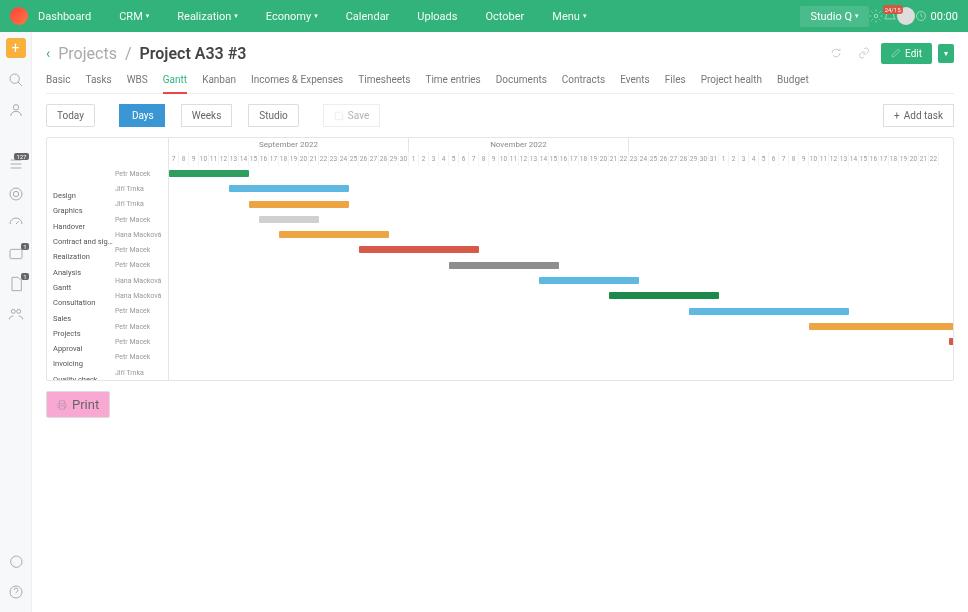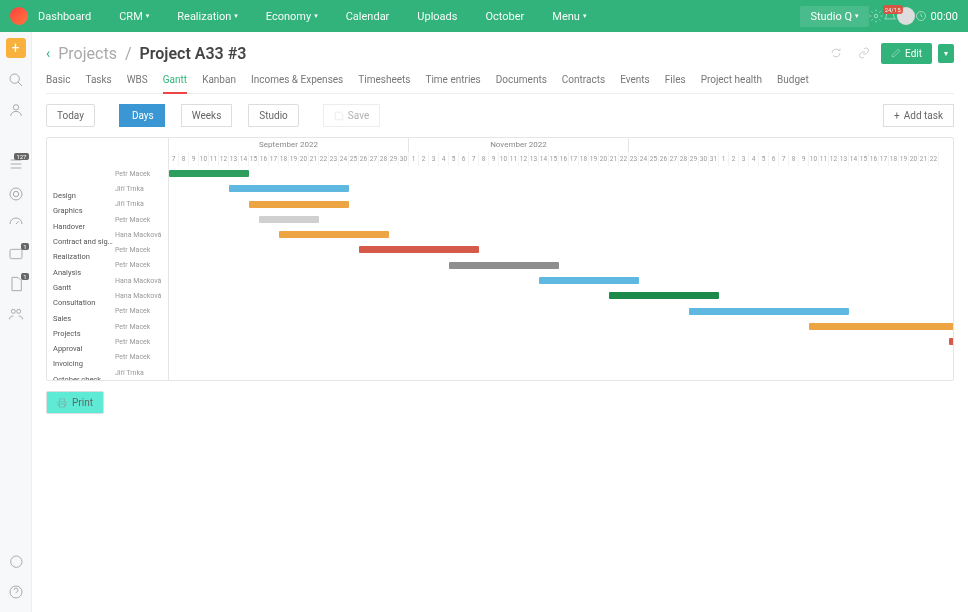--- a/index.html
+++ b/index.html
@@ -68,21 +68,21 @@
 .bar{position:absolute;height:7px;top:4px;border-radius:1px;cursor:pointer;}
 .bar.green{background:#2d9e5e;}
 .bar.lightblue{background:#5fb8e0;}
 .bar.orange{background:#eda543;}
 .bar.lightgray{background:#d0d0d0;}
 .bar.darkgray{background:#8e8e8e;}
 .bar.red{background:#d65a4a;}
 .bar.darkgreen{background:#1b8a4a;}
 .bar.tinyred{background:#d65a4a;}
 
-.printbtn{display:inline-flex;align-items:center;gap:5px;font-size:10px;padding:5px 10px;border:1px solid #ddd;background:#5eead4;color:#666;cursor:pointer;border-radius:2px;margin-top:10px;}
+.printbtn{display:inline-flex;align-items:center;gap:5px;font-size:13px;padding:5px 10px;border:1px solid #ddd;background:#f9a8d4;color:#666;cursor:pointer;border-radius:2px;margin-top:10px;}
 </style>
 </head>
 <body>
 
 <div class="topbar">
   <div class="logo"></div>
   <div class="topnav">
     <div class="topnav-item">
         <span>Dashboard</span>
       </div>
@@ -375,21 +375,21 @@
           </div>
           <div class="taskrow">
             <span class="taskname">Approval</span>
             <span class="taskowner">Petr Macek</span>
           </div>
           <div class="taskrow">
             <span class="taskname">Invoicing</span>
             <span class="taskowner">Petr Macek</span>
           </div>
           <div class="taskrow">
-            <span class="taskname">October check</span>
+            <span class="taskname">Quality check</span>
             <span class="taskowner">Petr Macek</span>
           </div>
           <div class="taskrow">
             <span class="taskname">Invoicing (fees)</span>
             <span class="taskowner">Jiří Trnka</span>
           </div>
         </div>
       <div class="barsarea" id="barsarea">
           <div class="barrow">
             <div class="bar green" style="left: 0px; width: 80px;"></div>

